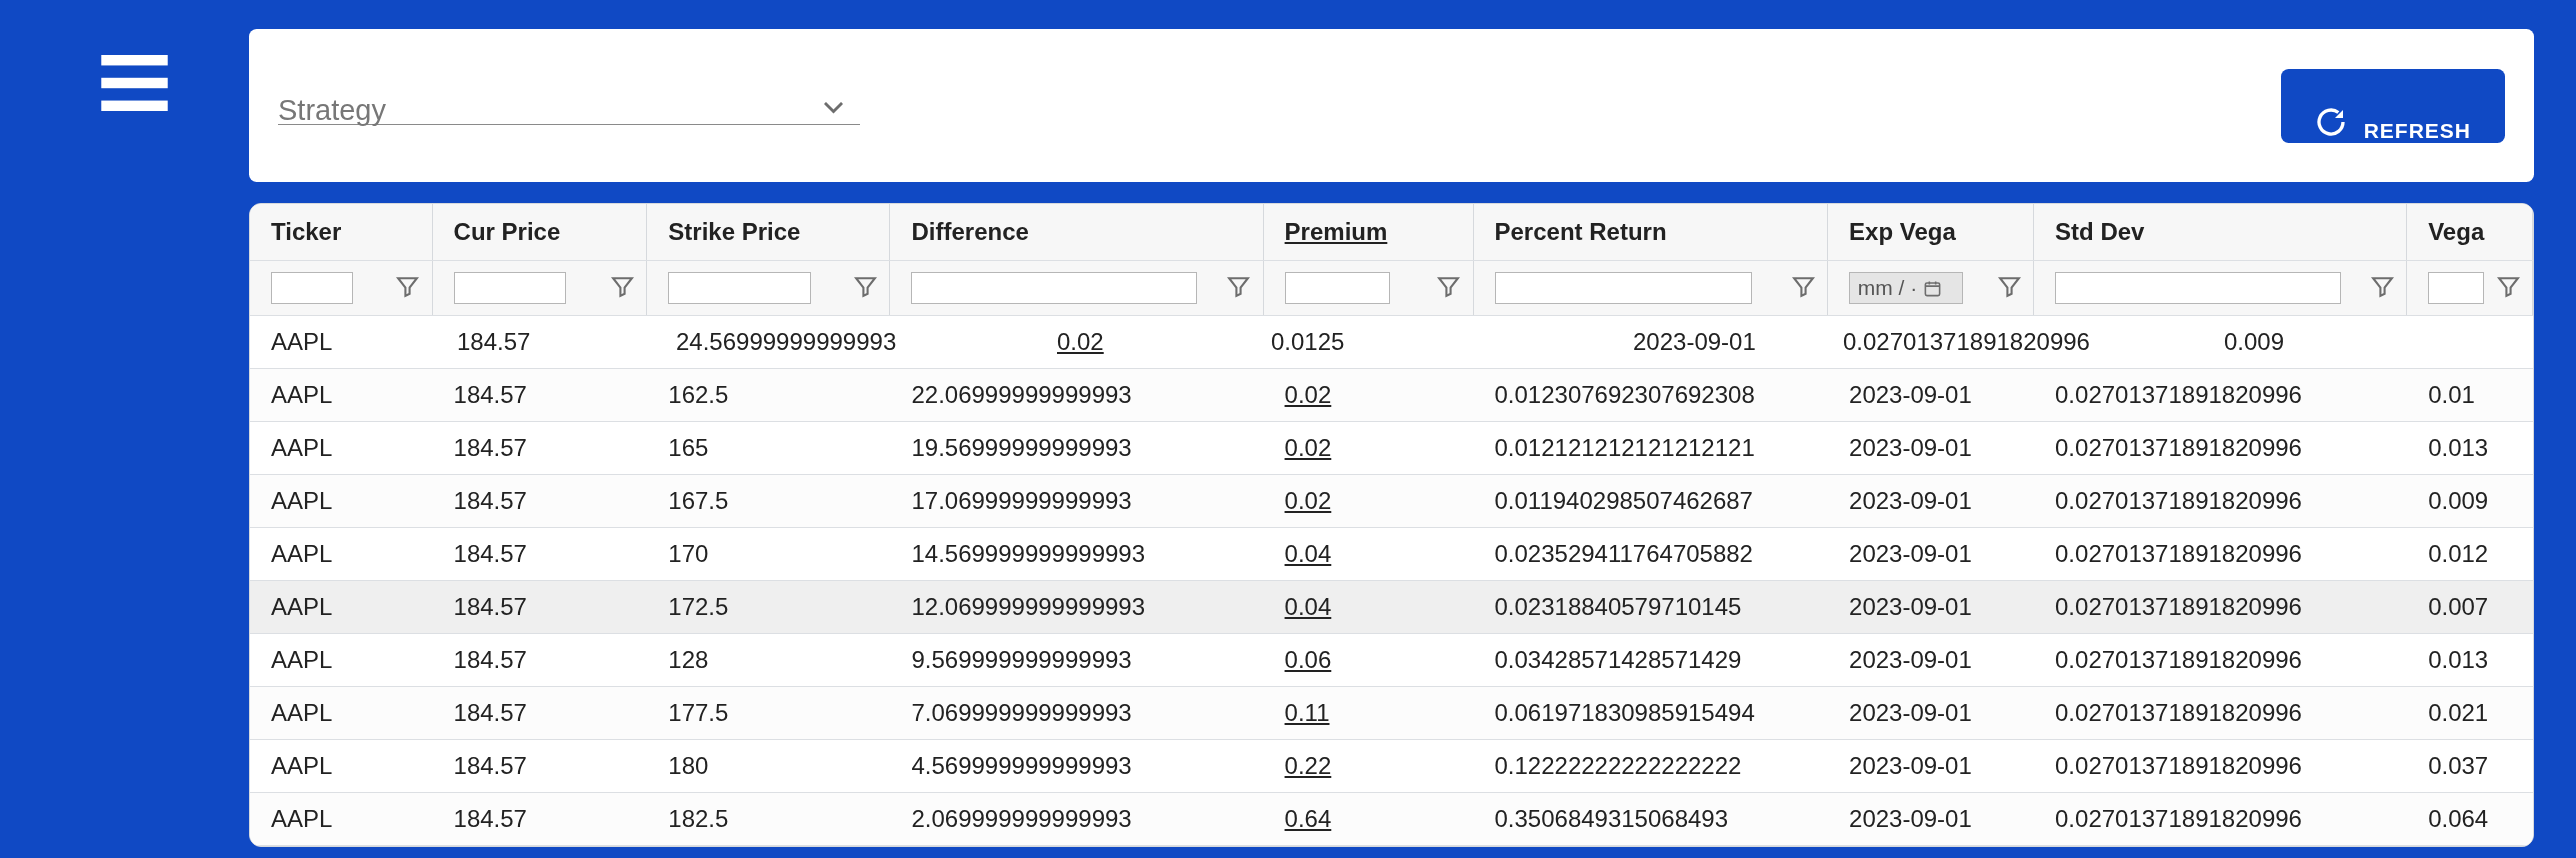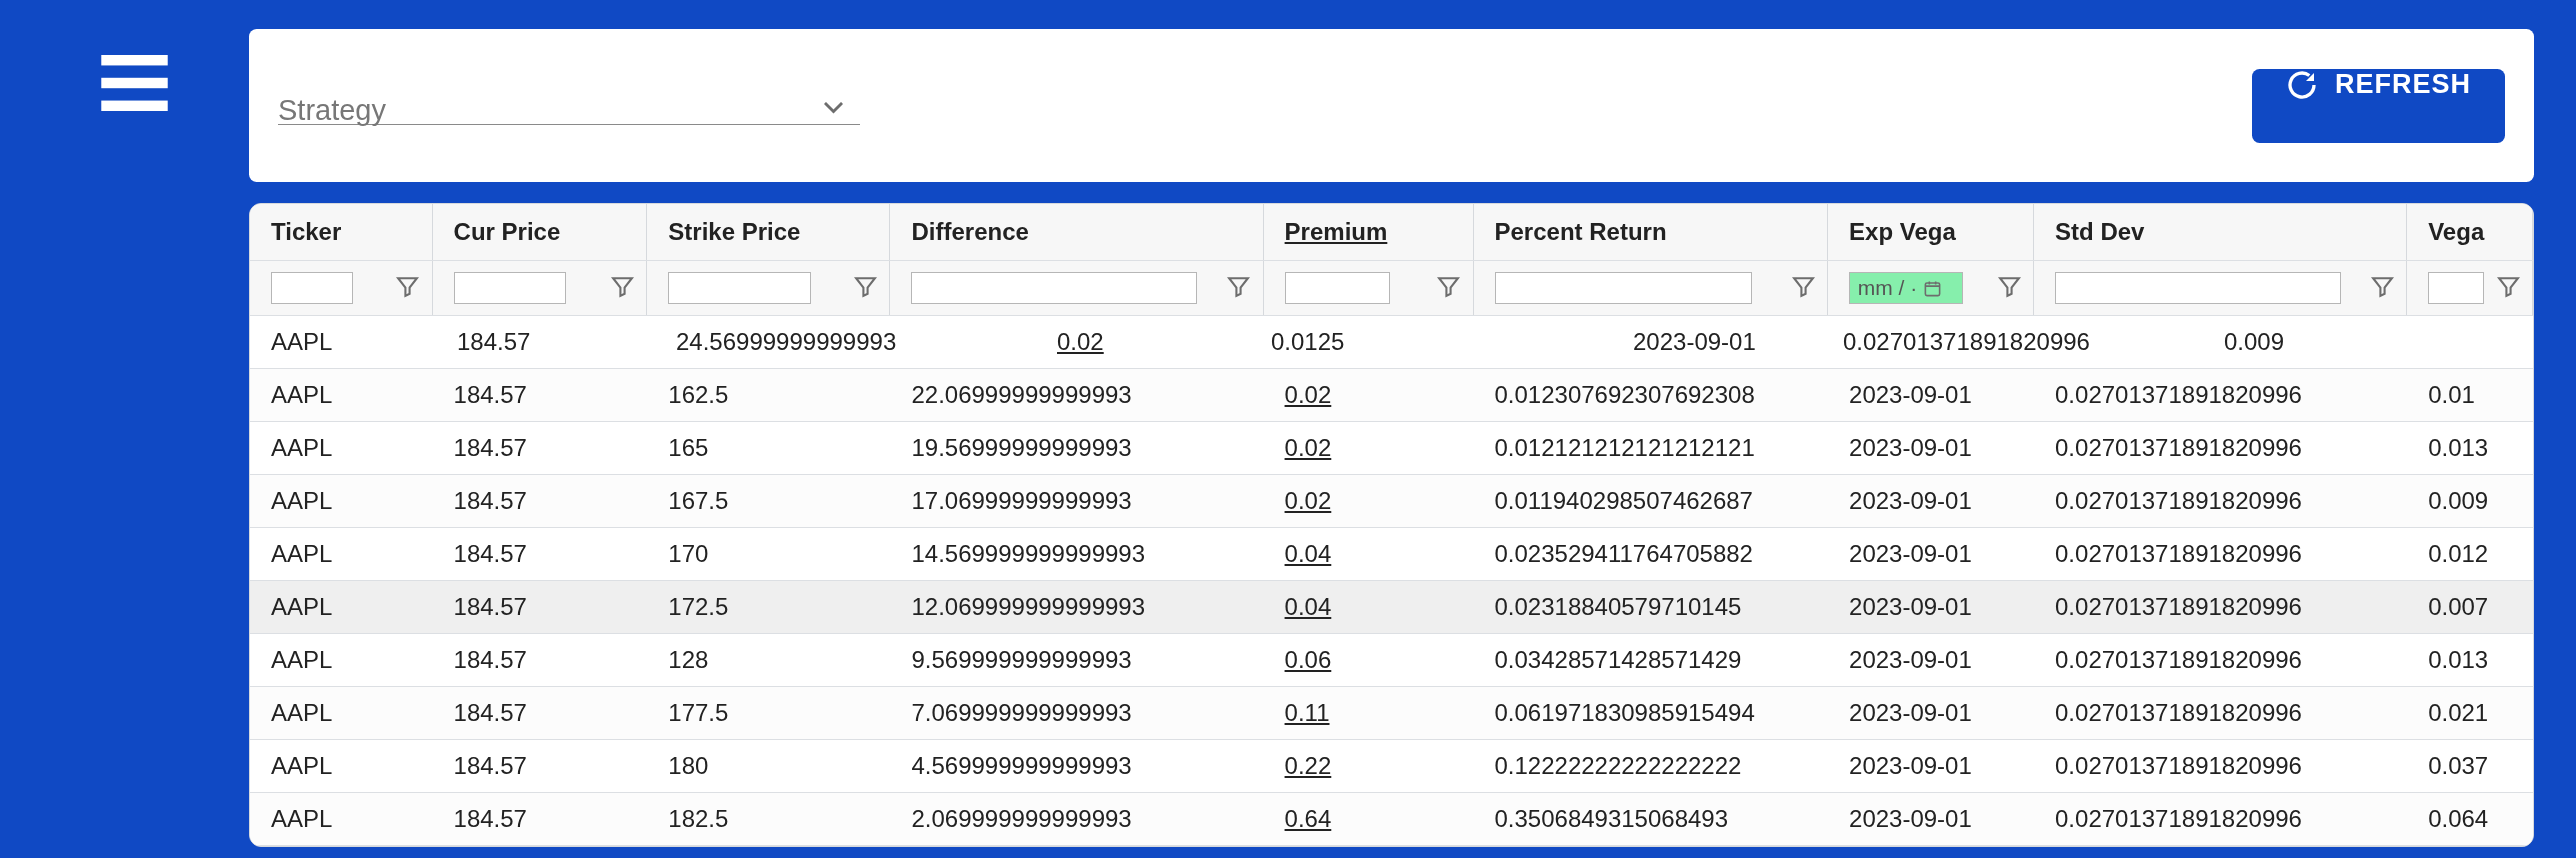--- a/index.html
+++ b/index.html
@@ -63,25 +63,25 @@
     padding-right: 17px;
   }
   .select-caret svg { width: 19px; height: 11.4px; }
   .refresh-btn {
     background: #1049c4;
     color: #fff;
     border: none;
     border-radius: 7.6px;
     height: 74px;
     padding: 0 34px;
-    font-size: 27px;
+    font-size: 21px;
     font-weight: 600;
     letter-spacing: 1px;
     display: flex;
-    align-items: flex-start;
+    align-items: flex-end;
     gap: 17px;
     cursor: pointer;
   }
   .refresh-btn svg { width: 32px; height: 32px; }
   .grid {
     background: #fff;
     border: 1px solid #d6d9dd;
     border-radius: 12px;
     overflow: hidden;
   }
@@ -125,21 +125,21 @@
     height: 32px;
     border: 1px solid #b6b6b6;
     background: #fff;
     font-size: 21px;
     padding: 0 5.7px;
     min-width: 0;
   }
   .date-input {
     height: 32px;
     border: 1px solid #b6b6b6;
-    background: #86efac;
+    background: #e5e5e5;
     font-size: 21px;
     color: #555;
     display: flex;
     align-items: center;
     padding: 0 7.6px;
     gap: 5.7px;
     white-space: nowrap;
   }
   .date-input svg { width: 19px; height: 19px; flex-shrink: 0; }
   .funnel svg { width: 25px; height: 25px; flex-shrink: 0; }

